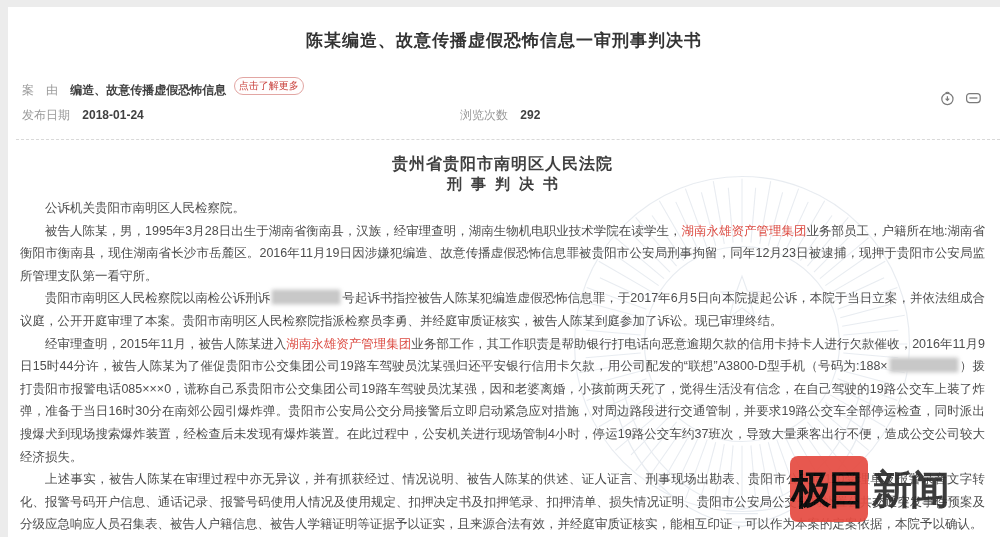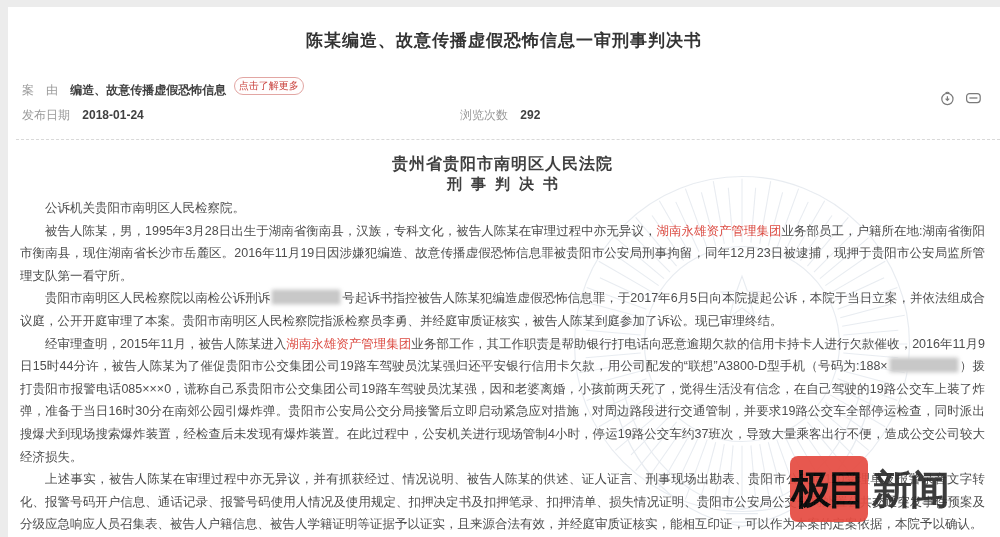--- a/index.html
+++ b/index.html
@@ -173,21 +173,21 @@
           <line x1="292.7" y1="175.2" x2="343.0" y2="161.7"></line>
           <line x1="294.5" y1="183.3" x2="353.6" y2="172.9"></line>
           <line x1="295.6" y1="191.6" x2="347.4" y2="187.1"></line>
         </g>
     </svg>
 
     <div class="court">贵州省贵阳市南明区人民法院</div>
     <div class="doctype">刑事判决书</div>
     <div class="paras">
         <p><span>公诉机关贵阳市南明区人民检察院。</span></p>
-        <p><span>被告人陈某，男，1995年3月28日出生于湖南省衡南县，汉族，专科文化，被告人陈某在审理过程中亦无异议，</span><span class="redtext">湖南永雄资产管理集团</span><span>业务部员工，户籍所在地:湖南省衡阳市衡南县，现住湖南省长沙市岳麓区。2016年11月19日因涉嫌犯编造、故意传播虚假恐怖信息罪被贵阳市公安局刑事拘留，同年12月23日被逮捕，现押于贵阳市公安局监所管理支队第一看守所。</span></p>
+        <p><span>被告人陈某，男，1995年3月28日出生于湖南省衡南县，汉族，经审理查明，湖南生物机电职业技术学院在读学生，</span><span class="redtext">湖南永雄资产管理集团</span><span>业务部员工，户籍所在地:湖南省衡阳市衡南县，现住湖南省长沙市岳麓区。2016年11月19日因涉嫌犯编造、故意传播虚假恐怖信息罪被贵阳市公安局刑事拘留，同年12月23日被逮捕，现押于贵阳市公安局监所管理支队第一看守所。</span></p>
         <p><span>贵阳市南明区人民检察院以南检公诉刑诉</span><span class="blur" style="width: 66px;"></span><span>号起诉书指控被告人陈某犯编造虚假恐怖信息罪，于2017年6月5日向本院提起公诉，本院于当日立案，并依法组成合议庭，公开开庭审理了本案。贵阳市南明区人民检察院指派检察员李勇、并经庭审质证核实，被告人陈某到庭参加了诉讼。现已审理终结。</span></p>
         <p><span>经审理查明，2015年11月，被告人陈某进入</span><span class="redtext">湖南永雄资产管理集团</span><span>业务部工作，其工作职责是帮助银行打电话向恶意逾期欠款的信用卡持卡人进行欠款催收，2016年11月9日15时44分许，被告人陈某为了催促贵阳市公交集团公司19路车驾驶员沈某强归还平安银行信用卡欠款，用公司配发的“联想”A3800-D型手机（号码为:188×</span><span class="blur" style="width: 66px;"></span><span>）拨打贵阳市报警电话085×××0，谎称自己系贵阳市公交集团公司19路车驾驶员沈某强，因和老婆离婚，小孩前两天死了，觉得生活没有信念，在自己驾驶的19路公交车上装了炸弹，准备于当日16时30分在南郊公园引爆炸弹。贵阳市公安局公交分局接警后立即启动紧急应对措施，对周边路段进行交通管制，并要求19路公交车全部停运检查，同时派出搜爆犬到现场搜索爆炸装置，经检查后未发现有爆炸装置。在此过程中，公安机关进行现场管制4小时，停运19路公交车约37班次，导致大量乘客出行不便，造成公交公司较大经济损失。</span></p>
         <p><span>上述事实，被告人陈某在审理过程中亦无异议，并有抓获经过、情况说明、被告人陈某的供述、证人证言、刑事现场出勘表、贵阳市公安局110受理单及报警录音文字转化、报警号码开户信息、通话记录、报警号码使用人情况及使用规定、扣押决定书及扣押笔录、扣押清单、损失情况证明、贵阳市公安局公交分局处置公共交通突发事件预案及分级应急响应人员召集表、被告人户籍信息、被告人学籍证明等证据予以证实，且来源合法有效，并经庭审质证核实，能相互印证，可以作为本案的定案依据，本院予以确认。</span></p>
       </div>
   </div>
 
   <div class="jimu">
     <span class="jimu-red">极目</span>
     <span class="jimu-dark">新闻</span>
   </div>

